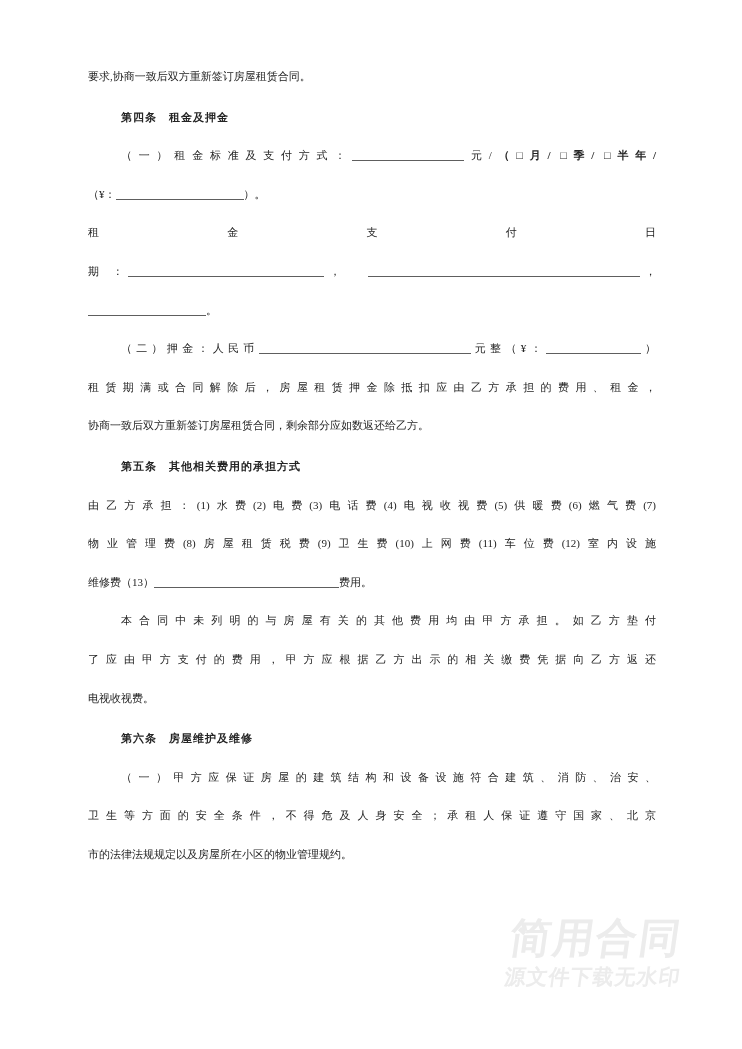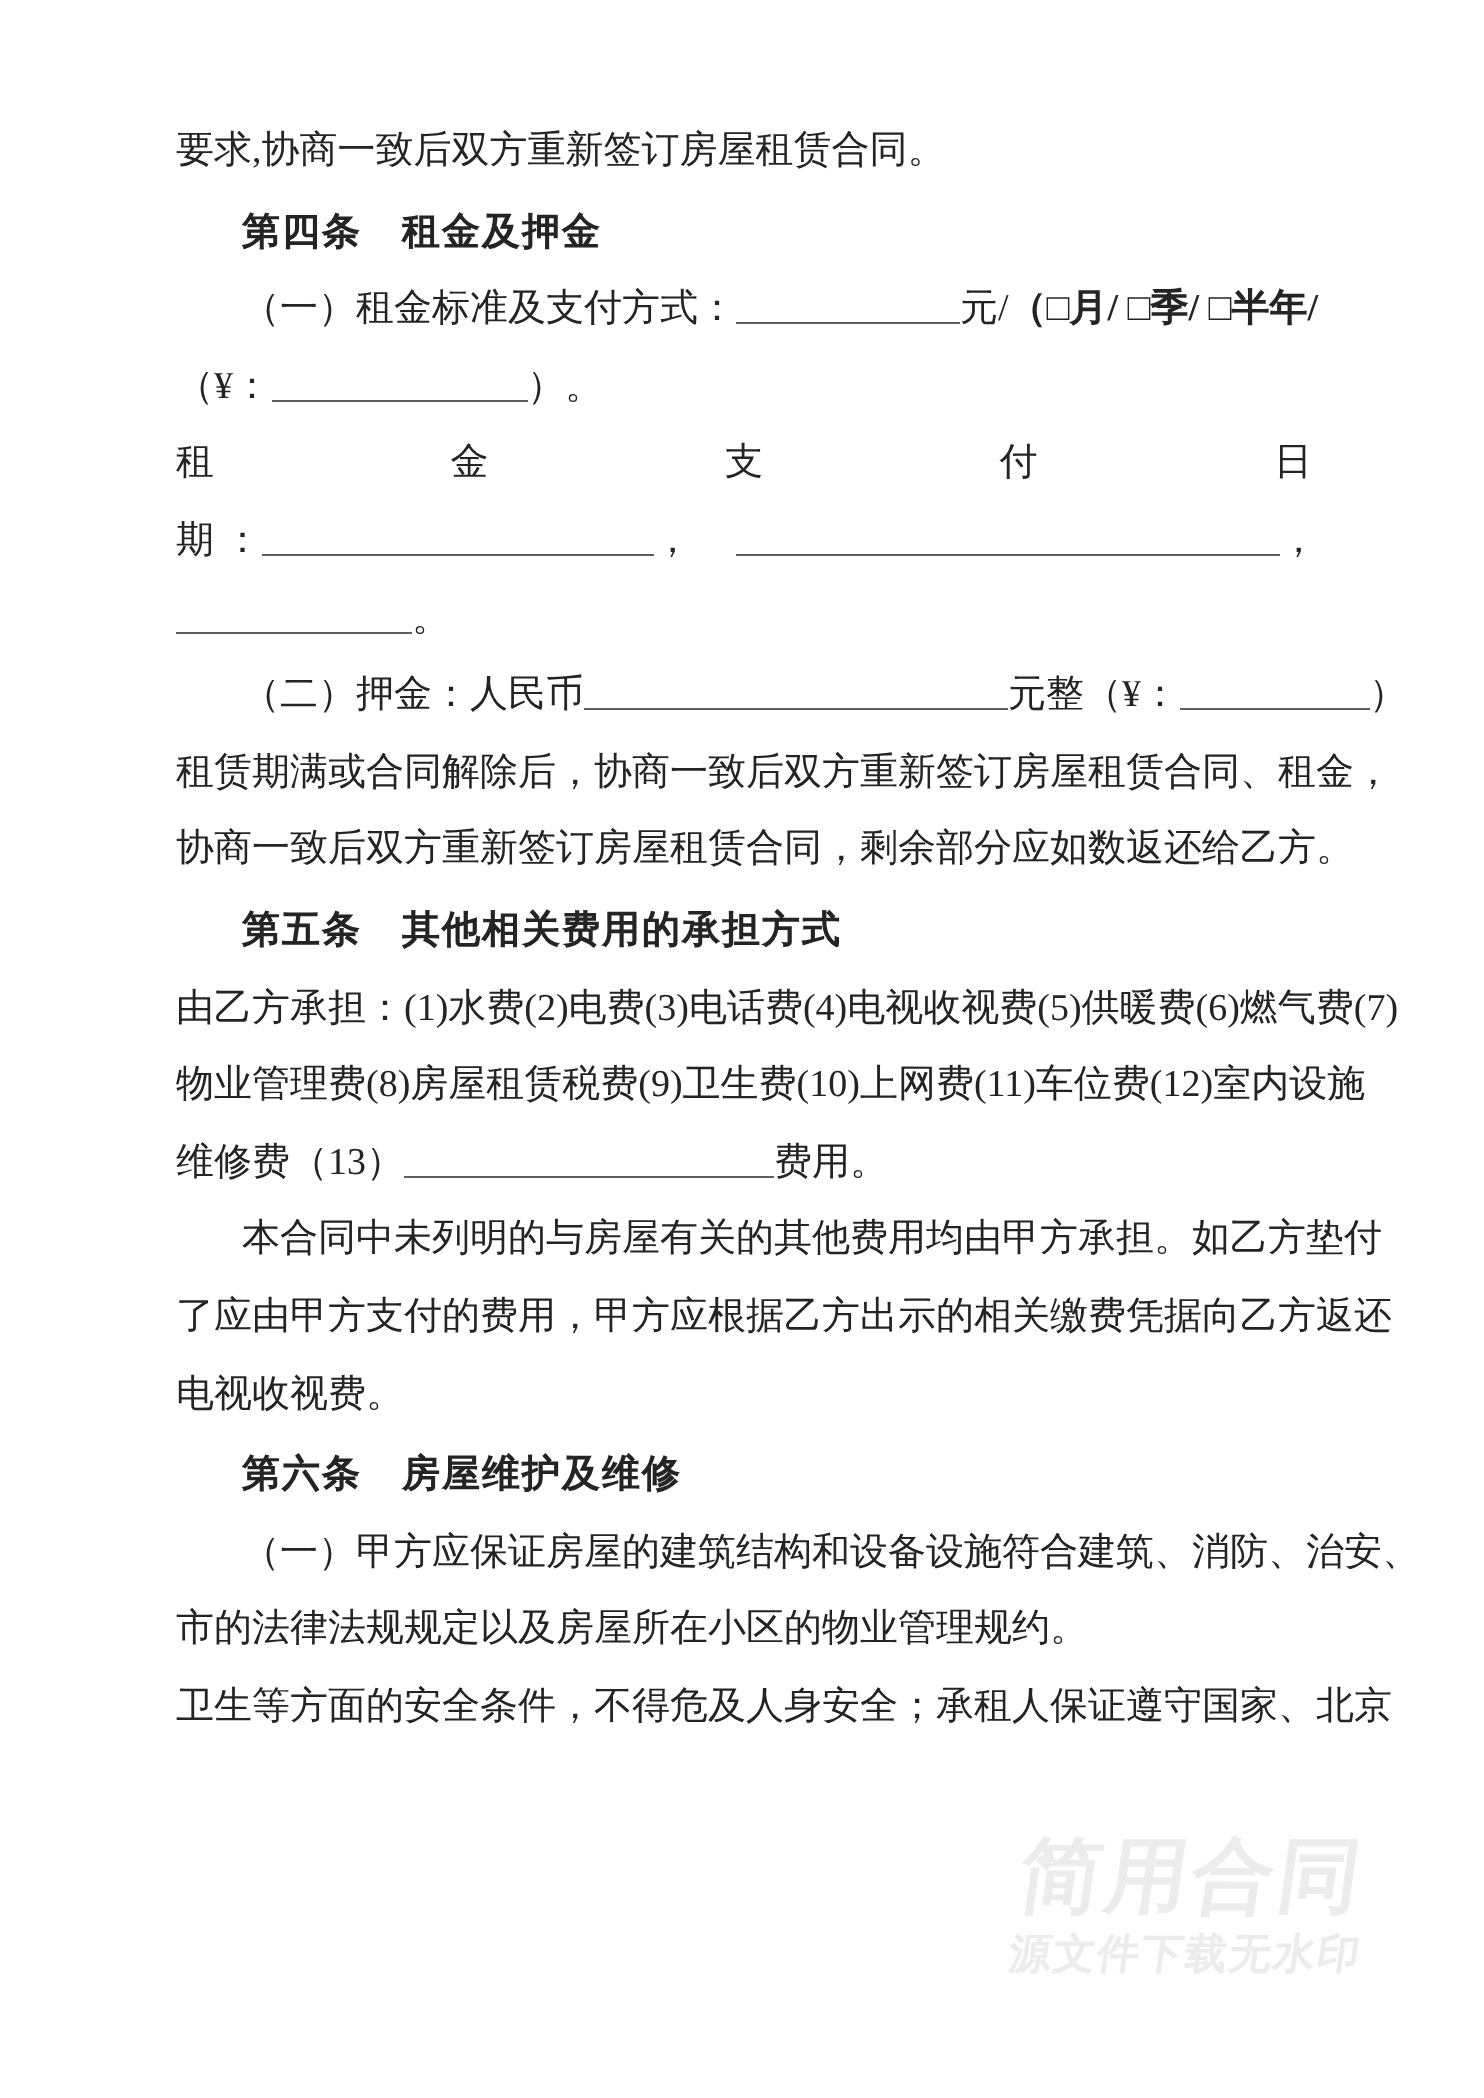--- a/index.html
+++ b/index.html
@@ -12,21 +12,21 @@
     background: #ffffff;
     position: relative;
     overflow: hidden;
     font-family: "Liberation Serif", "DejaVu Serif", serif;
   }
   .doc {
     position: absolute;
     left: 88px;
     top: 57px;
     width: 568px;
-    font-size: 19px;
+    font-size: 11px;
     color: #242424;
   }
   .line {
     height: 38.6px;
     line-height: 38.6px;
     white-space: nowrap;
   }
   .line.justify {
     text-align: justify;
     text-align-last: justify;
@@ -92,31 +92,31 @@
       <div class="line spread">
         <span>租</span>
         <span>金</span>
         <span>支</span>
         <span>付</span>
         <span>日</span>
       </div>
       <div class="line justify"><span>期 ：</span><span class="blank" style="width: 196px;"></span><span>，</span><span class="gap" style="width: 22px;"></span><span class="blank" style="width: 272px;"></span><span>，</span></div>
       <div class="line"><span class="blank" style="width: 118px;"></span><span>。</span></div>
       <div class="line indent justify"><span>（二）押金：人民币</span><span class="blank" style="width: 212px;"></span><span>元整（¥：</span><span class="blank" style="width: 95px;"></span><span>）</span></div>
-      <div class="line justify"><span>租赁期满或合同解除后，协商一致后双方重新签订房屋租赁合同、租金，</span></div>
+      <div class="line justify"><span>租赁期满或合同解除后，房屋租赁押金除抵扣应由乙方承担的费用、租金，</span></div>
       <div class="line"><span>协商一致后双方重新签订房屋租赁合同，剩余部分应如数返还给乙方。</span></div>
       <div class="line heading indent"><span class="seg-bold">第五条　其他相关费用的承担方式</span></div>
       <div class="line justify"><span>由乙方承担：(1)水费(2)电费(3)电话费(4)电视收视费(5)供暖费(6)燃气费(7)</span></div>
       <div class="line justify"><span>物业管理费(8)房屋租赁税费(9)卫生费(10)上网费(11)车位费(12)室内设施</span></div>
       <div class="line"><span>维修费（13）</span><span class="blank" style="width: 185px;"></span><span>费用。</span></div>
       <div class="line indent justify"><span>本合同中未列明的与房屋有关的其他费用均由甲方承担。如乙方垫付</span></div>
       <div class="line justify"><span>了应由甲方支付的费用，甲方应根据乙方出示的相关缴费凭据向乙方返还</span></div>
       <div class="line"><span>电视收视费。</span></div>
       <div class="line heading indent"><span class="seg-bold">第六条　房屋维护及维修</span></div>
       <div class="line indent justify"><span>（一）甲方应保证房屋的建筑结构和设备设施符合建筑、消防、治安、</span></div>
+      <div class="line justify"><span>卫生等方面的安全条件，不得危及人身安全；承租人保证遵守国家、北京</span></div>
       <div class="line"><span>市的法律法规规定以及房屋所在小区的物业管理规约。</span></div>
-      <div class="line justify"><span>卫生等方面的安全条件，不得危及人身安全；承租人保证遵守国家、北京</span></div>
     </div>
   <div class="watermark">
     <div class="wm-title">简用合同</div>
     <div class="wm-subtitle">源文件下载无水印</div>
   </div>
 </div>
 
 </body></html>

